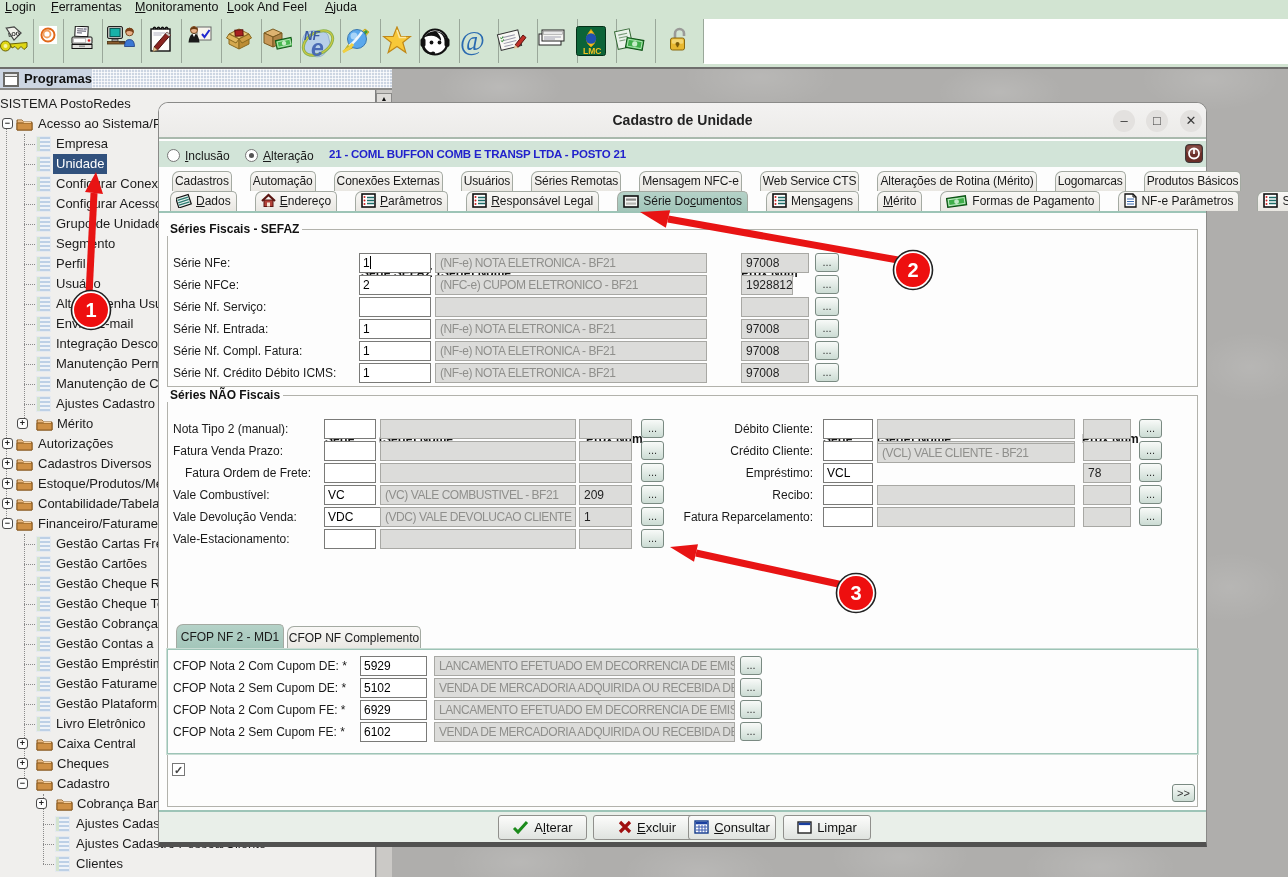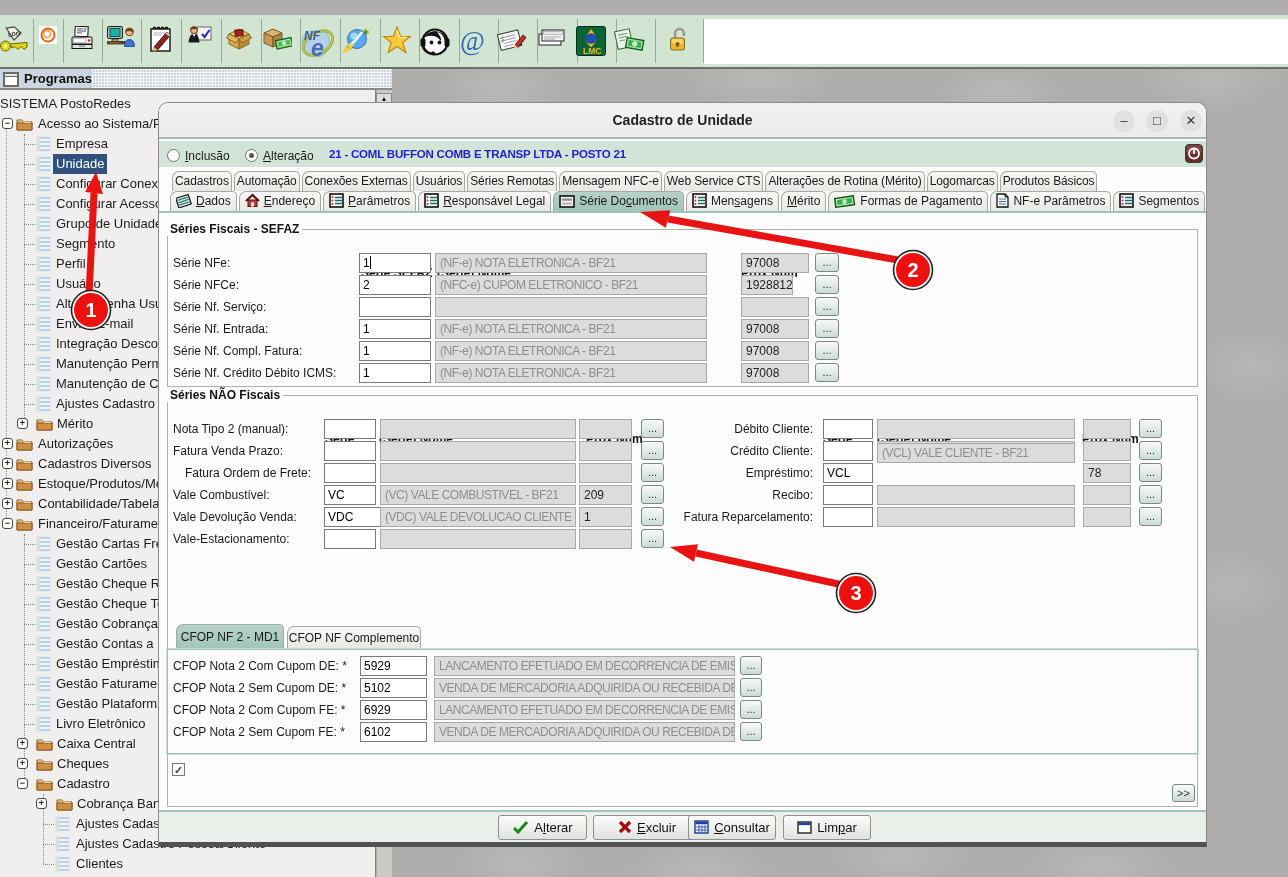--- a/index.html
+++ b/index.html
@@ -53,21 +53,21 @@
 .wbtn { position:absolute; top:7px; width:22px; height:22px; border-radius:11px; background:#e3e1df; color:#3a3a3a; text-align:center; font-size:13px; line-height:21px; }
 #dgreen { left:0; top:38px; width:100%; height:26px; background:#d2e4d8; }
 .radio { position:absolute; width:13px; height:13px; border-radius:7px; background:#fff; border:1px solid #777; }
 .rdot { position:absolute; left:3px; top:3px; width:5px; height:5px; border-radius:3px; background:#555; }
 .rlbl { position:absolute; font-size:12px; color:#1a1a1a; }
 #bluehdr { position:absolute; left:170px; top:45px; font-size:11.5px; font-weight:bold; color:#2222cc; letter-spacing:-0.2px; }
 
 .tabrow { position:absolute; white-space:nowrap; font-size:0; }
 .tab { display:inline-block; height:20px; line-height:19px; font-size:12px; color:#1a1a1a; padding:0 2px; letter-spacing:-0.1px;
  background:linear-gradient(#f9f8f6,#e9e7e2); border:1px solid #a4aaa2; border-bottom:none;
- border-radius:7px 5px 0 0; margin-right:2px; vertical-align:bottom; }
+ border-radius:7px 5px 0 0; margin-right:18px; vertical-align:bottom; }
 .tab2 { padding:0 5px; letter-spacing:0; }
 .tabsel { background:linear-gradient(#b5d2c8,#a2c5b9); }
 .ticn { display:inline-block; vertical-align:-3px; margin-right:4px; }
 #tealline { left:0; top:108px; width:100%; height:2px; background:#9dc4b7; }
 
 .gbox { position:absolute; border:1px solid #b2b2ac; }
 .gtitle { position:absolute; background:#fdfdfd; font-size:12px; font-weight:bold; color:#111; padding:0 3px; }
 .hdr { position:absolute; font-size:12px; font-weight:bold; color:#111; white-space:nowrap;margin-top:28px; }
 .lbl { position:absolute; font-size:12px; color:#1a1a1a; white-space:nowrap; height:20px; line-height:20px; }
 .inp { position:absolute; height:20px; background:#fff; border:1px solid #7a7a78; font-size:12px; color:#000; padding:0 3px; line-height:18px; white-space:nowrap; overflow:hidden; }
@@ -81,20 +81,27 @@
 #chk { left:13px; top:660px; width:13px; height:13px; background:#fff; border:1px solid #777; font-size:11px; line-height:12px; text-align:center; color:#444; font-weight:bold; }
 #chklbl { left:32px; top:657px; font-size:12px; color:#1a1a1a; }
 #morebtn { left:1013px; top:681px; width:23px; height:18px; }
 #btmline { left:0; top:707px; width:100%; height:2px; background:#9dc4b7; }
 #btmbar { left:0; top:709px; width:100%; height:30px; background:#e9efe9; }
 .bbtn { position:absolute; top:712px; height:25px; background:linear-gradient(#fcfcfb,#dfe3df); border:1px solid #90908c; border-radius:3px;
  font-size:13px; color:#111; text-align:center; line-height:23px; white-space:nowrap; }
 </style></head><body>
 <div id="page">
 
+<div id="menubar" class="abs">
+<span style="left:5px"><u>L</u>ogin</span>
+<span style="left:51px"><u>F</u>erramentas</span>
+<span style="left:135px"><u>M</u>onitoramento</span>
+<span style="left:227px"><u>L</u>ook And Feel</span>
+<span style="left:325px"><u>A</u>juda</span>
+</div>
 <div id="toolbar" class="abs">
 <div id="toolwhite" class="abs" style="position:absolute;left:704px;top:4px;"></div>
 <div class="tsep" style="left:33px"></div>
 <div class="tsep" style="left:63px"></div>
 <div class="tsep" style="left:102px"></div>
 <div class="tsep" style="left:141px"></div>
 <div class="tsep" style="left:181px"></div>
 <div class="tsep" style="left:221px"></div>
 <div class="tsep" style="left:261px"></div>
 <div class="tsep" style="left:300px"></div>

